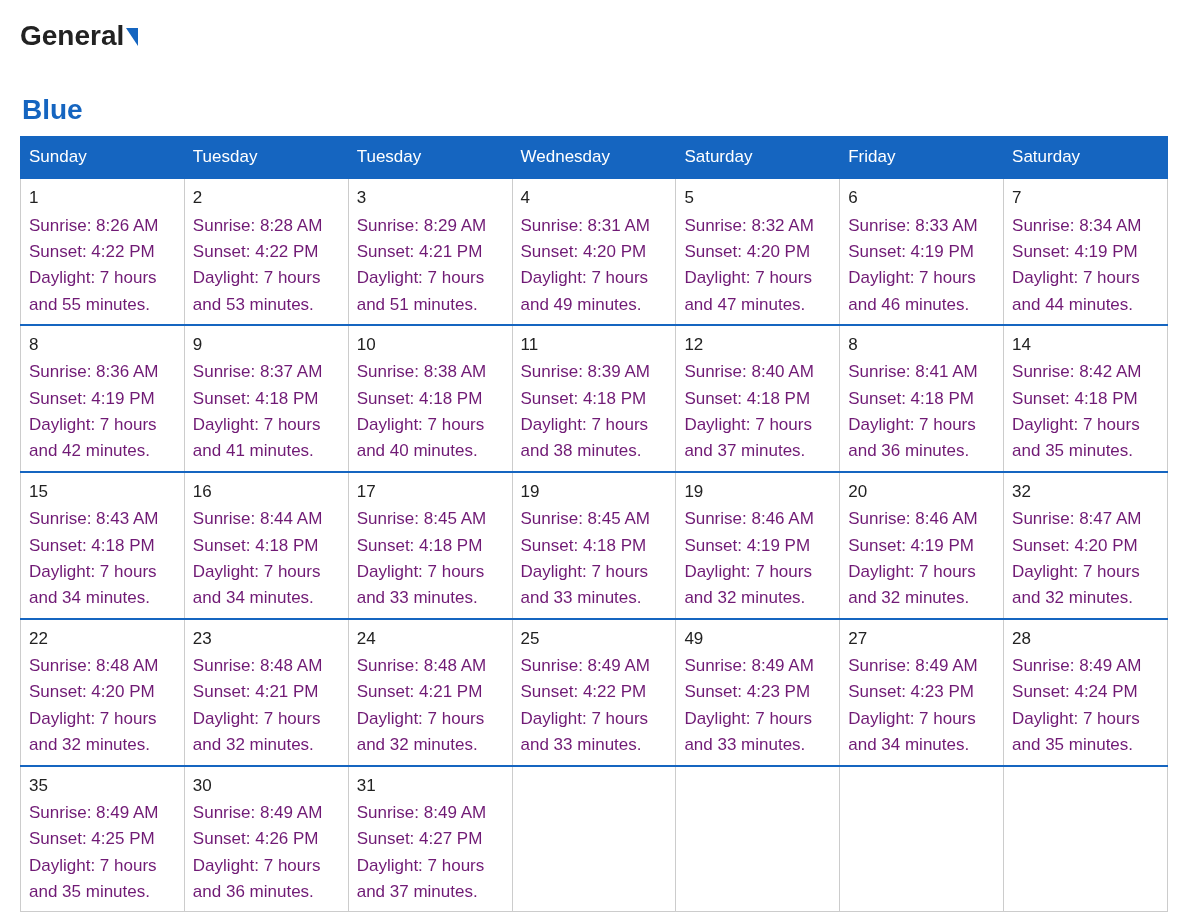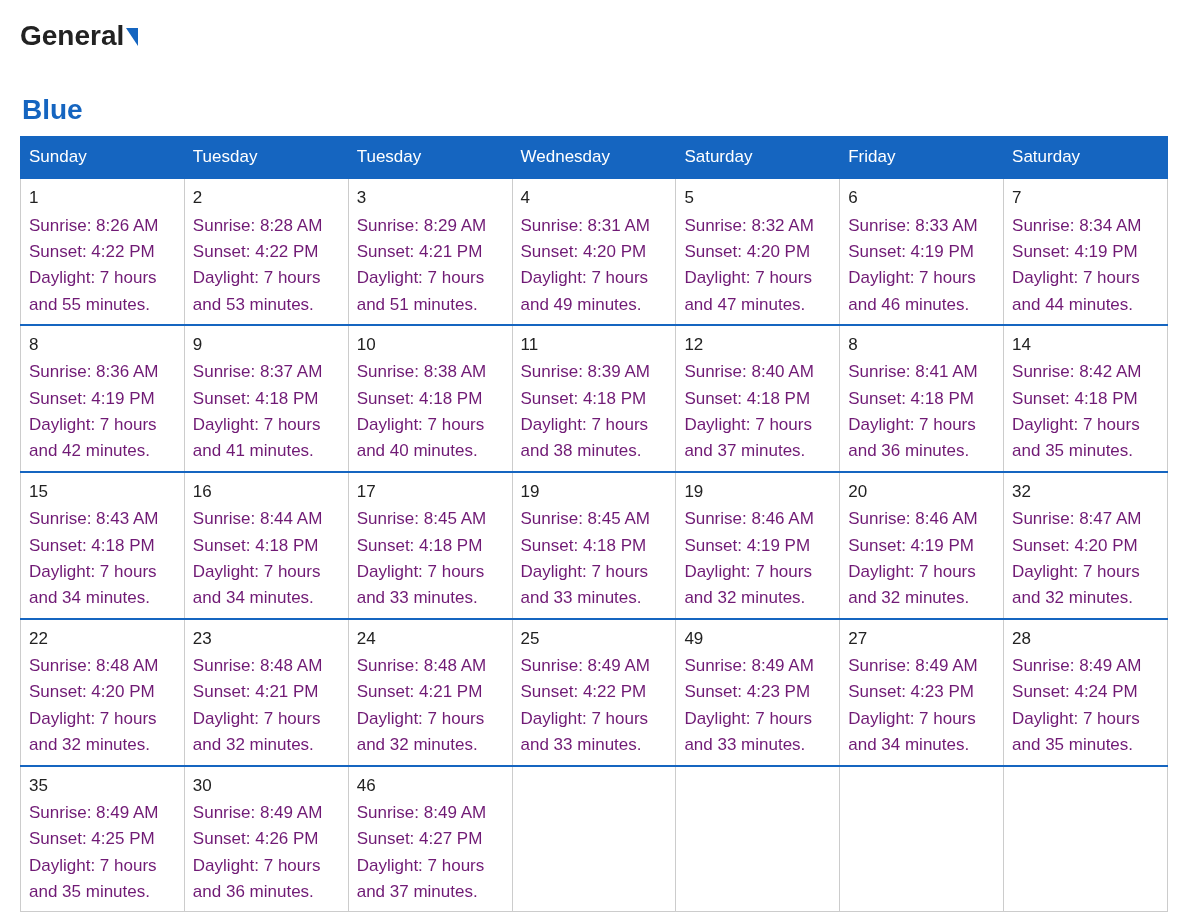--- a/index.html
+++ b/index.html
@@ -166,20 +166,20 @@
         <td><span class="day-num">23</span><span class="day-info">Sunrise: 8:48 AM<br>Sunset: 4:21 PM<br>Daylight: 7 hours and 32 minutes.</span></td>
         <td><span class="day-num">24</span><span class="day-info">Sunrise: 8:48 AM<br>Sunset: 4:21 PM<br>Daylight: 7 hours and 32 minutes.</span></td>
         <td><span class="day-num">25</span><span class="day-info">Sunrise: 8:49 AM<br>Sunset: 4:22 PM<br>Daylight: 7 hours and 33 minutes.</span></td>
         <td><span class="day-num">49</span><span class="day-info">Sunrise: 8:49 AM<br>Sunset: 4:23 PM<br>Daylight: 7 hours and 33 minutes.</span></td>
         <td><span class="day-num">27</span><span class="day-info">Sunrise: 8:49 AM<br>Sunset: 4:23 PM<br>Daylight: 7 hours and 34 minutes.</span></td>
         <td><span class="day-num">28</span><span class="day-info">Sunrise: 8:49 AM<br>Sunset: 4:24 PM<br>Daylight: 7 hours and 35 minutes.</span></td>
       </tr>
       <tr>
         <td><span class="day-num">35</span><span class="day-info">Sunrise: 8:49 AM<br>Sunset: 4:25 PM<br>Daylight: 7 hours and 35 minutes.</span></td>
         <td><span class="day-num">30</span><span class="day-info">Sunrise: 8:49 AM<br>Sunset: 4:26 PM<br>Daylight: 7 hours and 36 minutes.</span></td>
-        <td><span class="day-num">46</span><span class="day-info">Sunrise: 8:49 AM<br>Sunset: 4:27 PM<br>Daylight: 7 hours and 37 minutes.</span></td>
+        <td><span class="day-num">31</span><span class="day-info">Sunrise: 8:49 AM<br>Sunset: 4:27 PM<br>Daylight: 7 hours and 37 minutes.</span></td>
         <td class="empty">&nbsp;</td>
         <td class="empty">&nbsp;</td>
         <td class="empty">&nbsp;</td>
         <td class="empty">&nbsp;</td>
       </tr>
     </tbody>
 </table>
 
 </body></html>

